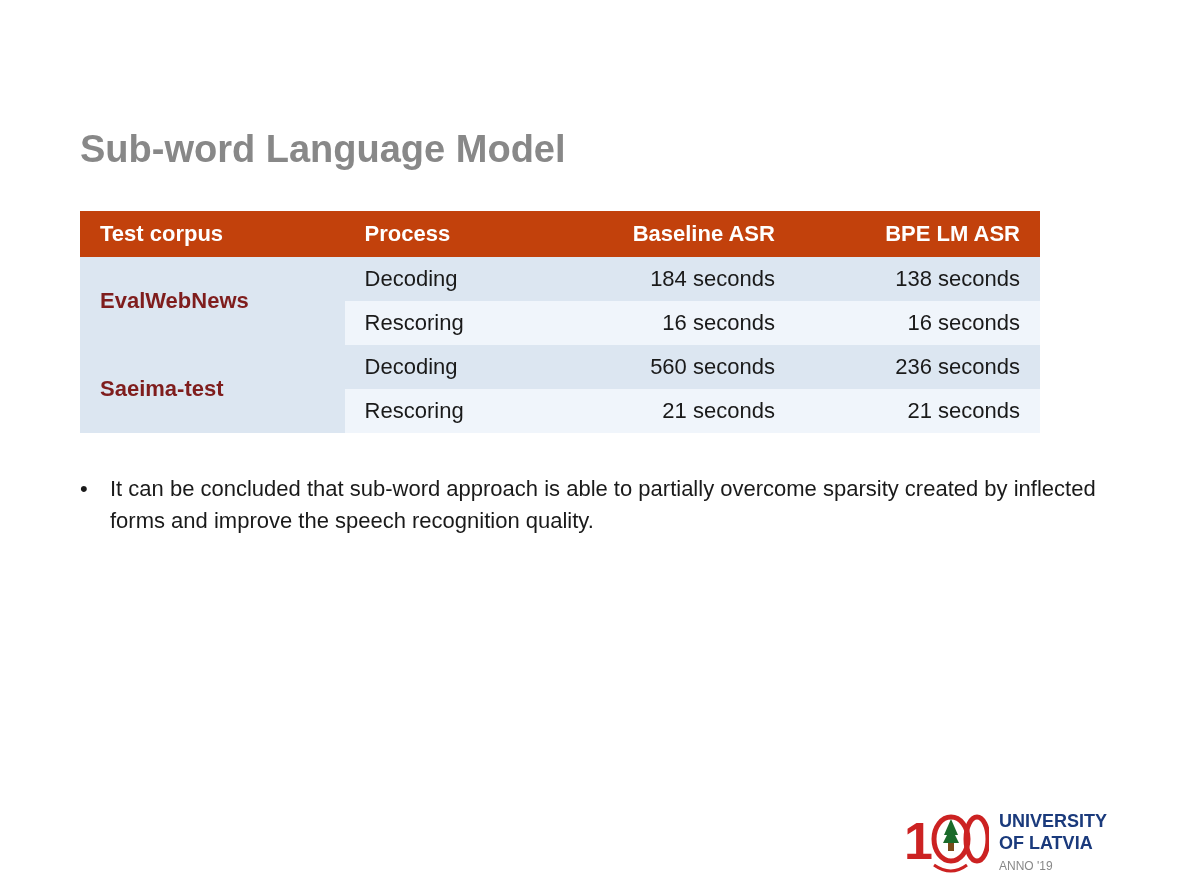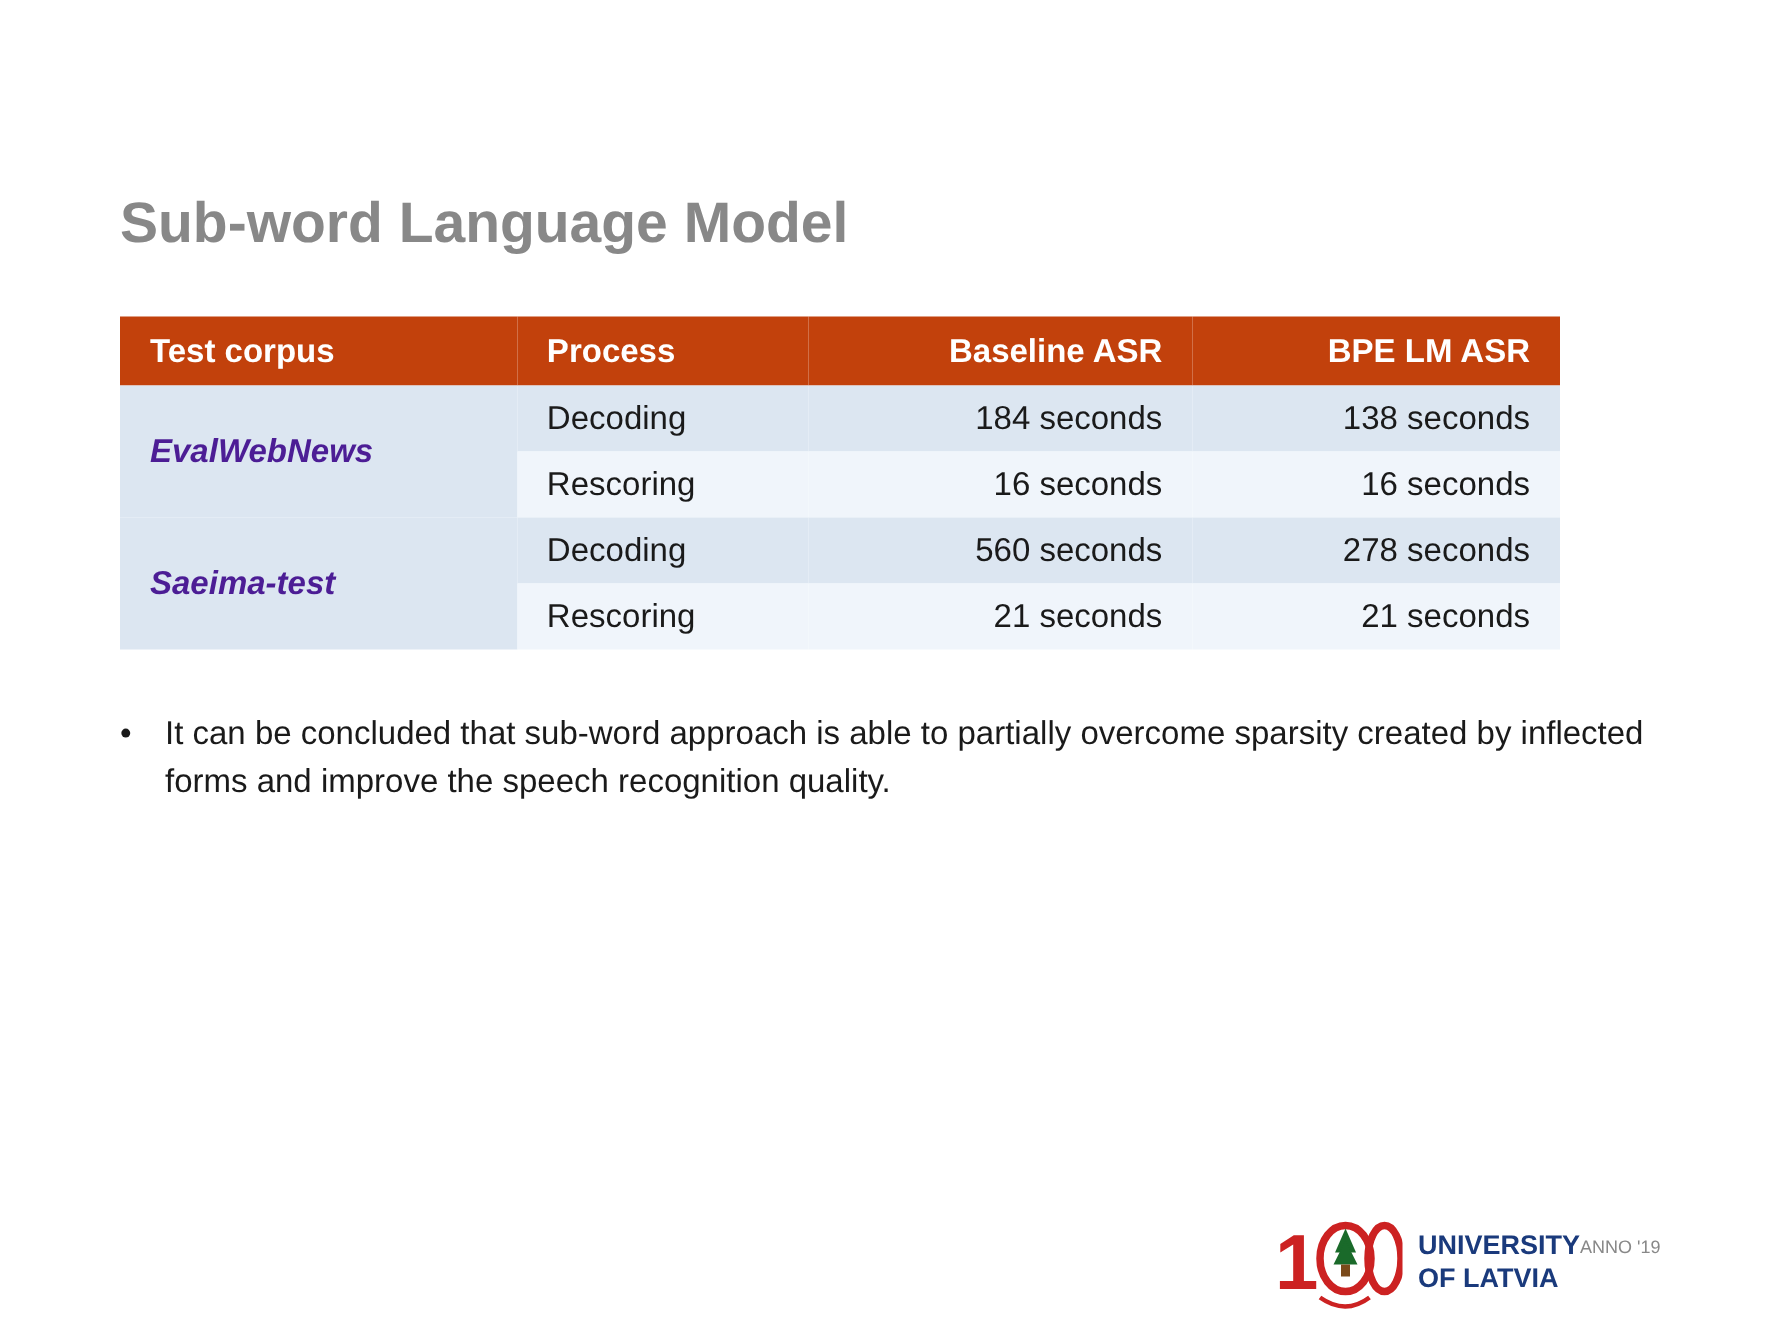--- a/index.html
+++ b/index.html
@@ -59,23 +59,22 @@
       background-color: #f0f5fb;
     }
 
     table tbody td {
       padding: 9px 20px;
       color: #1a1a1a;
     }
 
     .corpus-cell {
       font-weight: bold;
-      color: #4c1d95;
+      color: #7f1d1d;
       vertical-align: middle;
-      font-style: italic;
     }
 
     .process-cell {
       color: #1a1a1a;
     }
 
     .value-cell {
       text-align: right;
     }
 
@@ -110,21 +109,21 @@
     }
 
     .logo-circle {
       width: 90px;
       height: 90px;
       position: relative;
     }
 
     .logo-text-area {
       display: flex;
-      flex-direction: row;
+      flex-direction: column;
       justify-content: center;
     }
 
     .logo-uni {
       font-size: 18px;
       font-weight: bold;
       color: #1a3a7c;
       line-height: 1.2;
     }
 
@@ -162,21 +161,21 @@
           </tr>
           <tr>
             <td class="process-cell">Rescoring</td>
             <td class="value-cell">16 seconds</td>
             <td class="value-cell">16 seconds</td>
           </tr>
           <tr>
             <td rowspan="2" class="corpus-cell">Saeima-test</td>
             <td class="process-cell">Decoding</td>
             <td class="value-cell">560 seconds</td>
-            <td class="value-cell">278 seconds</td>
+            <td class="value-cell">236 seconds</td>
           </tr>
           <tr>
             <td class="process-cell">Rescoring</td>
             <td class="value-cell">21 seconds</td>
             <td class="value-cell">21 seconds</td>
           </tr>
         </tbody>
     </table>
   </div>
 

